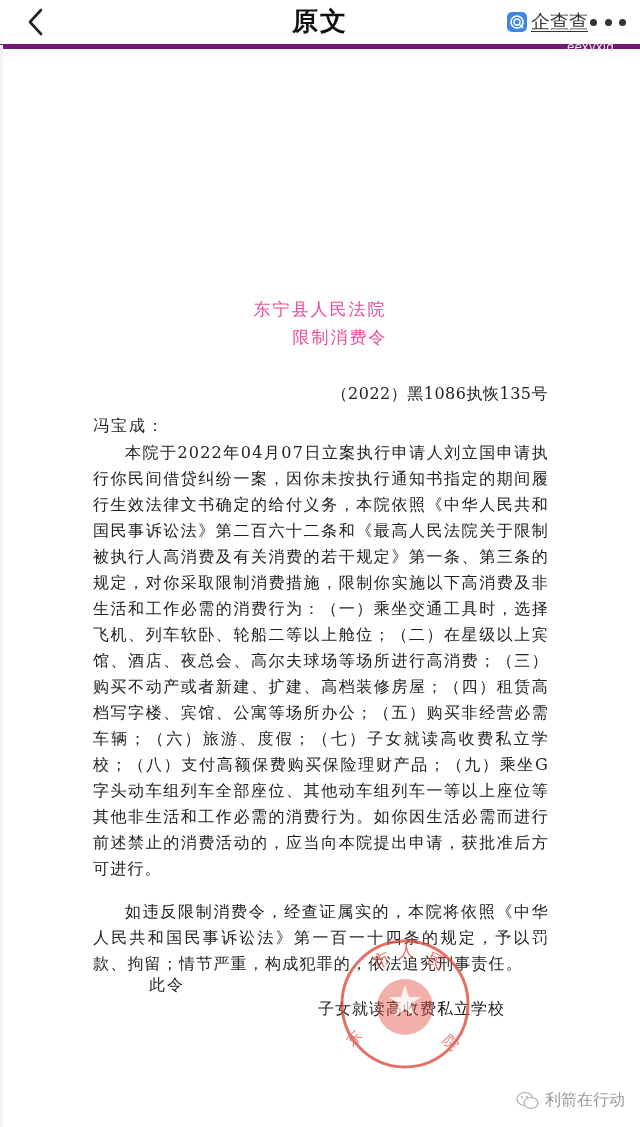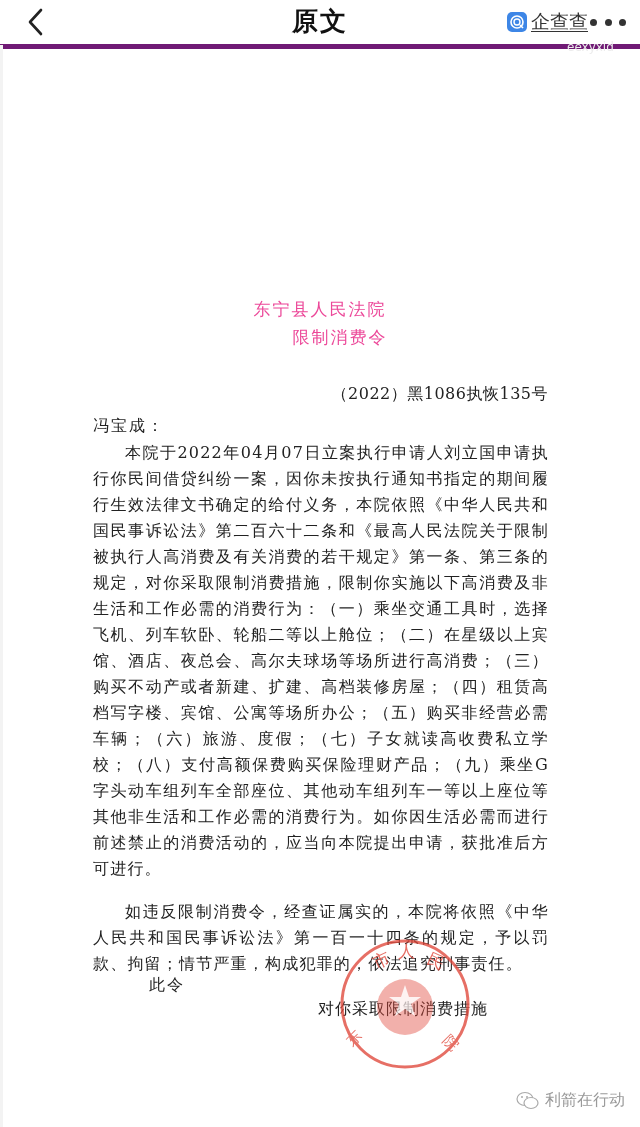--- a/index.html
+++ b/index.html
@@ -90,21 +90,21 @@
 <div class="page-edge"></div>
 
 <div class="doc">
   <div class="court-title">东宁县人民法院</div>
   <div class="doc-title">限制消费令</div>
   <div class="case-no">（2022）黑1086执恢135号</div>
   <div class="addressee">冯宝成：</div>
   <p class="para para1">本院于2022年04月07日立案执行申请人刘立国申请执行你民间借贷纠纷一案，因你未按执行通知书指定的期间履行生效法律文书确定的给付义务，本院依照《中华人民共和国民事诉讼法》第二百六十二条和《最高人民法院关于限制被执行人高消费及有关消费的若干规定》第一条、第三条的规定，对你采取限制消费措施，限制你实施以下高消费及非生活和工作必需的消费行为：（一）乘坐交通工具时，选择飞机、列车软卧、轮船二等以上舱位；（二）在星级以上宾馆、酒店、夜总会、高尔夫球场等场所进行高消费；（三）购买不动产或者新建、扩建、高档装修房屋；（四）租赁高档写字楼、宾馆、公寓等场所办公；（五）购买非经营必需车辆；（六）旅游、度假；（七）子女就读高收费私立学校；（八）支付高额保费购买保险理财产品；（九）乘坐G字头动车组列车全部座位、其他动车组列车一等以上座位等其他非生活和工作必需的消费行为。如你因生活必需而进行前述禁止的消费活动的，应当向本院提出申请，获批准后方可进行。</p>
   <p class="para para2">如违反限制消费令，经查证属实的，本院将依照《中华人民共和国民事诉讼法》第一百一十四条的规定，予以罚款、拘留；情节严重，构成犯罪的，依法追究刑事责任。</p>
   <div class="closing">此令</div>
-  <div class="date">对你采取限制消费措施</div>
+  <div class="date">子女就读高收费私立学校</div>
 
   <svg class="seal" viewBox="0 0 134 134">
     <circle cx="67" cy="67" r="63" fill="none" stroke="#e0473a" stroke-width="3"></circle>
     <circle cx="67" cy="70" r="28" fill="#e0473a" opacity="0.55"></circle>
     <polygon points="67,48 71,60 83,60 73,67 77,79 67,72 57,79 61,67 51,60 63,60" fill="#fff" opacity="0.85"></polygon>
     <text x="38" y="32" font-size="17" fill="#e0473a" font-family="DejaVu Sans, sans-serif" transform="rotate(-25 38 32)">市</text>
     <text x="60" y="20" font-size="17" fill="#e0473a" font-family="DejaVu Sans, sans-serif">人</text>
     <text x="88" y="26" font-size="17" fill="#e0473a" font-family="DejaVu Sans, sans-serif" transform="rotate(25 88 26)">民</text>
     <text x="14" y="110" font-size="15" fill="#e0473a" font-family="DejaVu Sans, sans-serif" transform="rotate(-45 14 110)">东</text>
     <text x="104" y="104" font-size="15" fill="#e0473a" font-family="DejaVu Sans, sans-serif" transform="rotate(45 104 104)">院</text>

